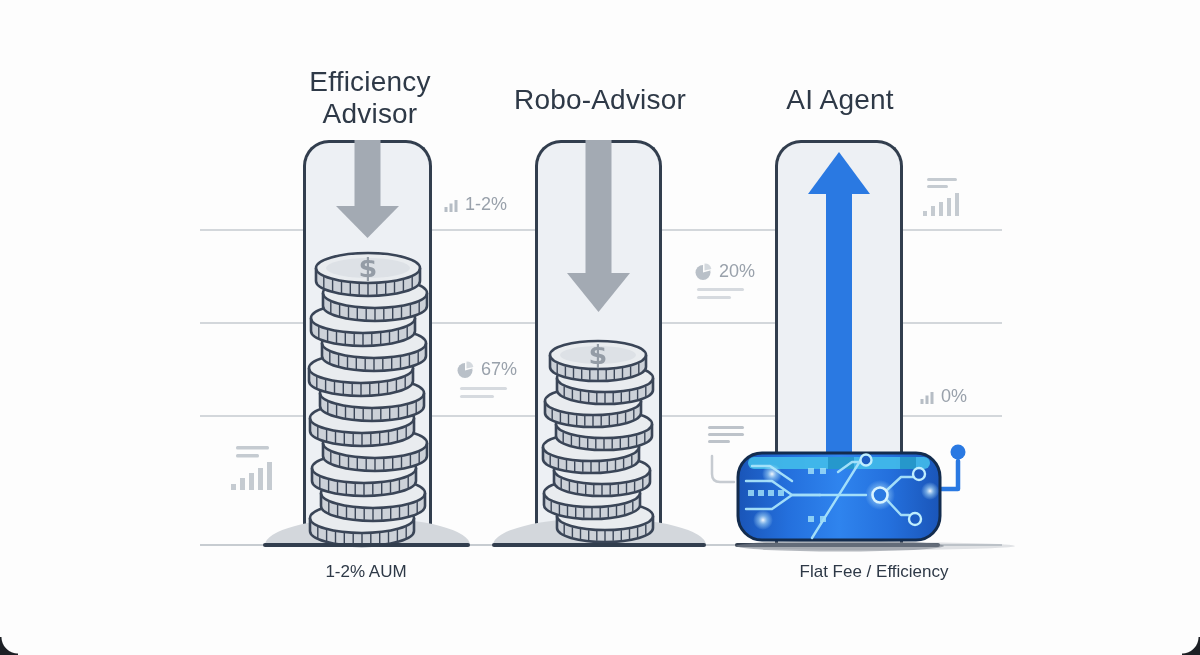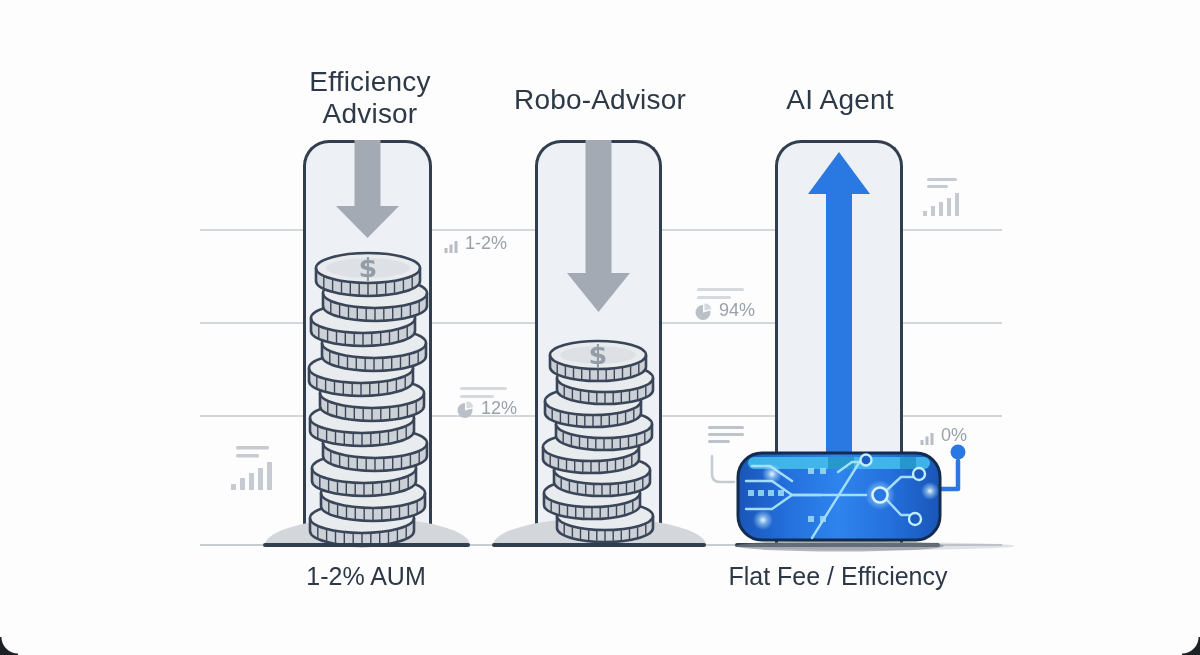--- a/index.html
+++ b/index.html
@@ -34,24 +34,24 @@
   svg.coins{position:absolute;z-index:4;}
   .baseline-dark{position:absolute;top:543px;height:4px;background:var(--outline-dark);border-radius:2px;z-index:5;}
   .chip-svg{position:absolute;left:690px;top:415px;z-index:6;}
   .col-header{
     position:absolute;transform:translateX(-50%);text-align:center;
     font-size:28px;line-height:32px;font-weight:500;letter-spacing:.2px;z-index:7;white-space:pre-line;
   }
   .col-header.wrap{width:190px;}
   .fee-label{
     position:absolute;top:562px;transform:translateX(-50%);text-align:center;
-    font-size:25px;font-weight:500;z-index:7;white-space:nowrap;
+    font-size:17px;font-weight:500;z-index:7;white-space:nowrap;
   }
-  .marker{position:absolute;display:flex;align-items:flex-end;gap:6px;z-index:7;
-    font-size:18px;color:var(--muted-gray);font-weight:400;margin-top:39px;}
+  .marker{position:absolute;display:flex;align-items:center;gap:6px;z-index:7;
+    font-size:18px;color:var(--muted-gray);font-weight:400;}
   .mk-lines{position:absolute;z-index:7;}
   .mk-lines div{height:3px;background:#d6dadf;border-radius:2px;margin-bottom:5px;}
   .trend-icon{position:absolute;z-index:7;}
   .chip-side-lines{position:absolute;left:708px;top:426px;z-index:7;}
   .chip-side-lines div{height:3px;background:#bdc3ca;border-radius:2px;margin-bottom:4px;}
   .bracket-svg{position:absolute;left:706px;top:454px;z-index:7;}
   .corner{position:absolute;width:18px;height:18px;z-index:9;}
   .corner.bl{left:0;bottom:0;background:radial-gradient(circle at 18px 0px, transparent 16px, #1d2025 17px);}
   .corner.br{right:0;bottom:0;background:radial-gradient(circle at 0px 0px, transparent 16px, #1d2025 17px);}
 </style>
@@ -413,53 +413,53 @@
   </div>
   <svg class="bracket-svg" width="32" height="34" viewBox="0 0 32 34">
     <path d="M6 2 v18 q0 8 8 8 h14" fill="none" stroke="#c6cbd1" stroke-width="2.5" stroke-linecap="round"></path>
   </svg>
 
   <div class="col-header wrap" style="left:370px;top:66px">Efficiency Advisor</div>
   <div class="col-header" style="left:600px;top:84px">Robo-Advisor</div>
   <div class="col-header" style="left:840px;top:84px">AI Agent</div>
 
   <div class="fee-label" style="left:366px">1-2% AUM</div>
-  <div class="fee-label" style="left:838px">Flat Fee / Efficiency</div>
+  <div class="fee-label" style="left:874px">Flat Fee / Efficiency</div>
 
   <div class="marker" style="left:444px;top:194px">
     <svg width="15" height="16" viewBox="0 0 15 16">
       <g fill="#b6bdc5">
           <rect x="0.5" y="10" width="3" height="5"></rect>
           <rect x="5.5" y="6.5" width="3" height="8.5"></rect>
           <rect x="10.5" y="3" width="3" height="12"></rect>
         </g>
     </svg>
     <span>1-2%</span>
   </div>
 
   <div class="marker" style="left:694px;top:261px">
     <svg width="19" height="19" viewBox="0 0 19 19">
       <circle cx="9" cy="10.5" r="7.5" fill="#b9c0c8"></circle>
       <path d="M9 10.5 L9 3 A7.5 7.5 0 0 1 16.3 8.5 Z" fill="#fdfdfd"></path>
       <path d="M10.5 8.6 L10.5 1.6 A7 7 0 0 1 17.4 6.9 Z" fill="#d4d9de"></path>
     </svg>
-    <span>94%</span>
+    <span>20%</span>
   </div>
   <div class="mk-lines" style="left:697px;top:288px">
     <div style="width:47px"></div>
       <div style="width:34px"></div>
   </div>
 
   <div class="marker" style="left:456px;top:359px">
     <svg width="19" height="19" viewBox="0 0 19 19">
       <circle cx="9" cy="10.5" r="7.5" fill="#b9c0c8"></circle>
       <path d="M9 10.5 L9 3 A7.5 7.5 0 0 1 16.3 8.5 Z" fill="#fdfdfd"></path>
       <path d="M10.5 8.6 L10.5 1.6 A7 7 0 0 1 17.4 6.9 Z" fill="#d4d9de"></path>
     </svg>
-    <span>12%</span>
+    <span>67%</span>
   </div>
   <div class="mk-lines" style="left:460px;top:387px">
     <div style="width:47px"></div>
       <div style="width:34px"></div>
   </div>
 
   <div class="marker" style="left:920px;top:386px">
     <svg width="15" height="16" viewBox="0 0 15 16">
       <g fill="#b6bdc5">
           <rect x="0.5" y="10" width="3" height="5"></rect>

